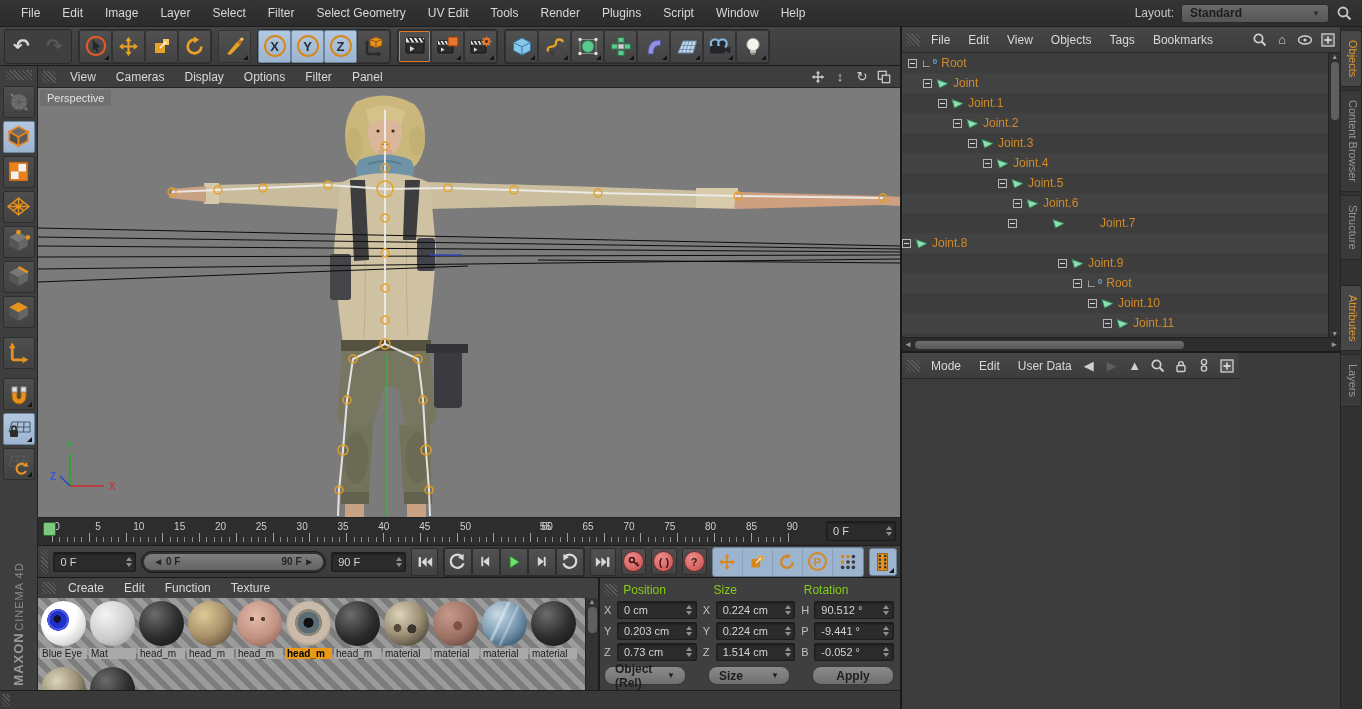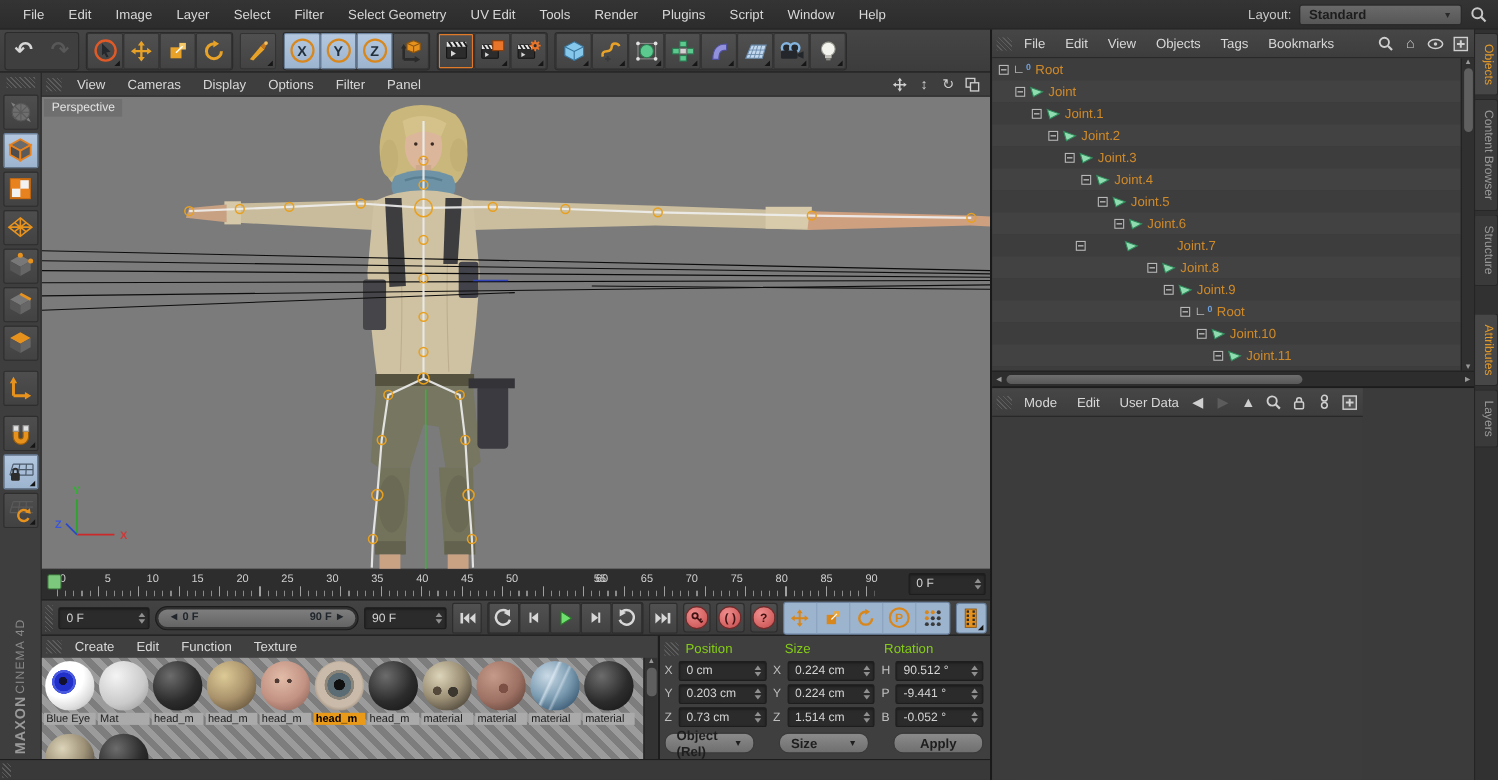--- a/index.html
+++ b/index.html
@@ -1111,30 +1111,30 @@
                 </div>
                 <div class="tree-row alt" style="padding-left: 111px;">
                   <span class="expand-box"></span>
                   <span>
                     <svg width="13" height="11" viewBox="0 0 13 11">
                       <polygon points="1,1.5 12,5.5 3.5,10" fill="#8fdcb0" stroke="#2e8a5a"></polygon>
                     </svg>
                   </span>
                   <span class="tree-label">Joint.6</span>
                 </div>
-                <div class="tree-row" style="padding-left: 76px; gap: 35px;">
+                <div class="tree-row" style="padding-left: 106px; gap: 35px;">
                   <span class="expand-box"></span>
                   <span>
                     <svg width="13" height="11" viewBox="0 0 13 11">
                       <polygon points="1,1.5 12,5.5 3.5,10" fill="#8fdcb0" stroke="#2e8a5a"></polygon>
                     </svg>
                   </span>
                   <span class="tree-label">Joint.7</span>
                 </div>
-                <div class="tree-row alt" style="padding-left: 141px;">
+                <div class="tree-row alt" style="">
                   <span class="expand-box"></span>
                   <span>
                     <svg width="13" height="11" viewBox="0 0 13 11">
                       <polygon points="1,1.5 12,5.5 3.5,10" fill="#8fdcb0" stroke="#2e8a5a"></polygon>
                     </svg>
                   </span>
                   <span class="tree-label">Joint.8</span>
                 </div>
                 <div class="tree-row" style="padding-left: 156px;">
                   <span class="expand-box"></span>

